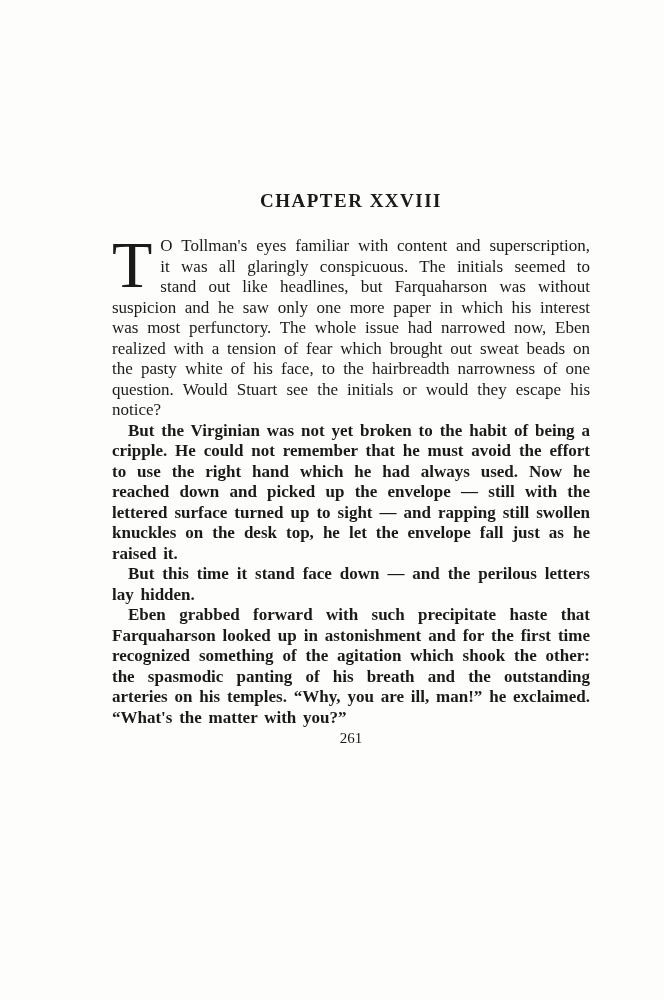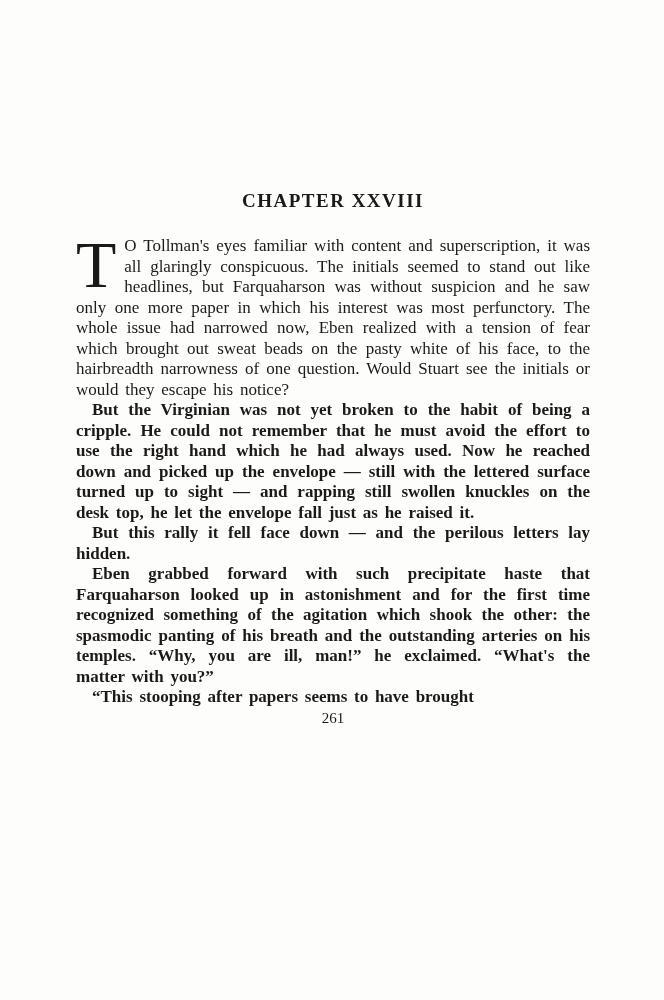--- a/index.html
+++ b/index.html
@@ -11,21 +11,21 @@
     height: 1000px;
     background: #fdfdfc;
     color: #1c1a17;
     font-family: "Liberation Serif", "DejaVu Serif", serif;
     overflow: hidden;
   }
   .page {
     box-sizing: border-box;
     width: 664px;
     height: 760px;
-    padding: 190px 74px 0 76px;
+    padding: 190px 74px 0 112px;
   }
   .chapter {
     font-size: 19px;
     font-weight: bold;
     letter-spacing: 1.5px;
     text-align: center;
     margin: 0 0 24px 0;
   }
   .para {
     margin: 0;
@@ -55,21 +55,20 @@
 </head>
 <body>
 
 <div class="page">
   <h1 class="chapter">CHAPTER XXVIII</h1>
 
   <p class="para first"><span class="dropcap">T</span><span>O Tollman's eyes familiar with content and superscription, it was all glaringly conspicuous.  The initials seemed to stand out like headlines, but Farquaharson was without suspicion and he saw only one more paper in which his interest was most perfunctory.  The whole issue had narrowed now, Eben realized with a tension of fear which brought out sweat beads on the pasty white of his face, to the hairbreadth narrowness of one question.  Would Stuart see the initials or would they escape his notice?</span></p>
 
   <p class="para indented">But the Virginian was not yet broken to the habit of being a cripple.  He could not remember that he must avoid the effort to use the right hand which he had always used.  Now he reached down and picked up the envelope — still with the lettered surface turned up to sight — and rapping still swollen knuckles on the desk top, he let the envelope fall just as he raised it.</p>
 
-  <p class="para indented">But this rally it fell face down — and the perilous letters lay hidden.</p>
+  <p class="para indented">But this time it stand face down — and the perilous letters lay hidden.</p>
 
   <p class="para indented">Eben grabbed forward with such precipitate haste that Farquaharson looked up in astonishment and for the first time recognized something of the agitation which shook the other: the spasmodic panting of his breath and the outstanding arteries on his temples.  “Why, you are ill, man!” he exclaimed.  “What's the matter with you?”</p>
 
 
-  <p class="para indented">“This stooping after papers seems to have brought</p>
 
   <div class="pageno">261</div>
 </div>
 
 </body></html>

